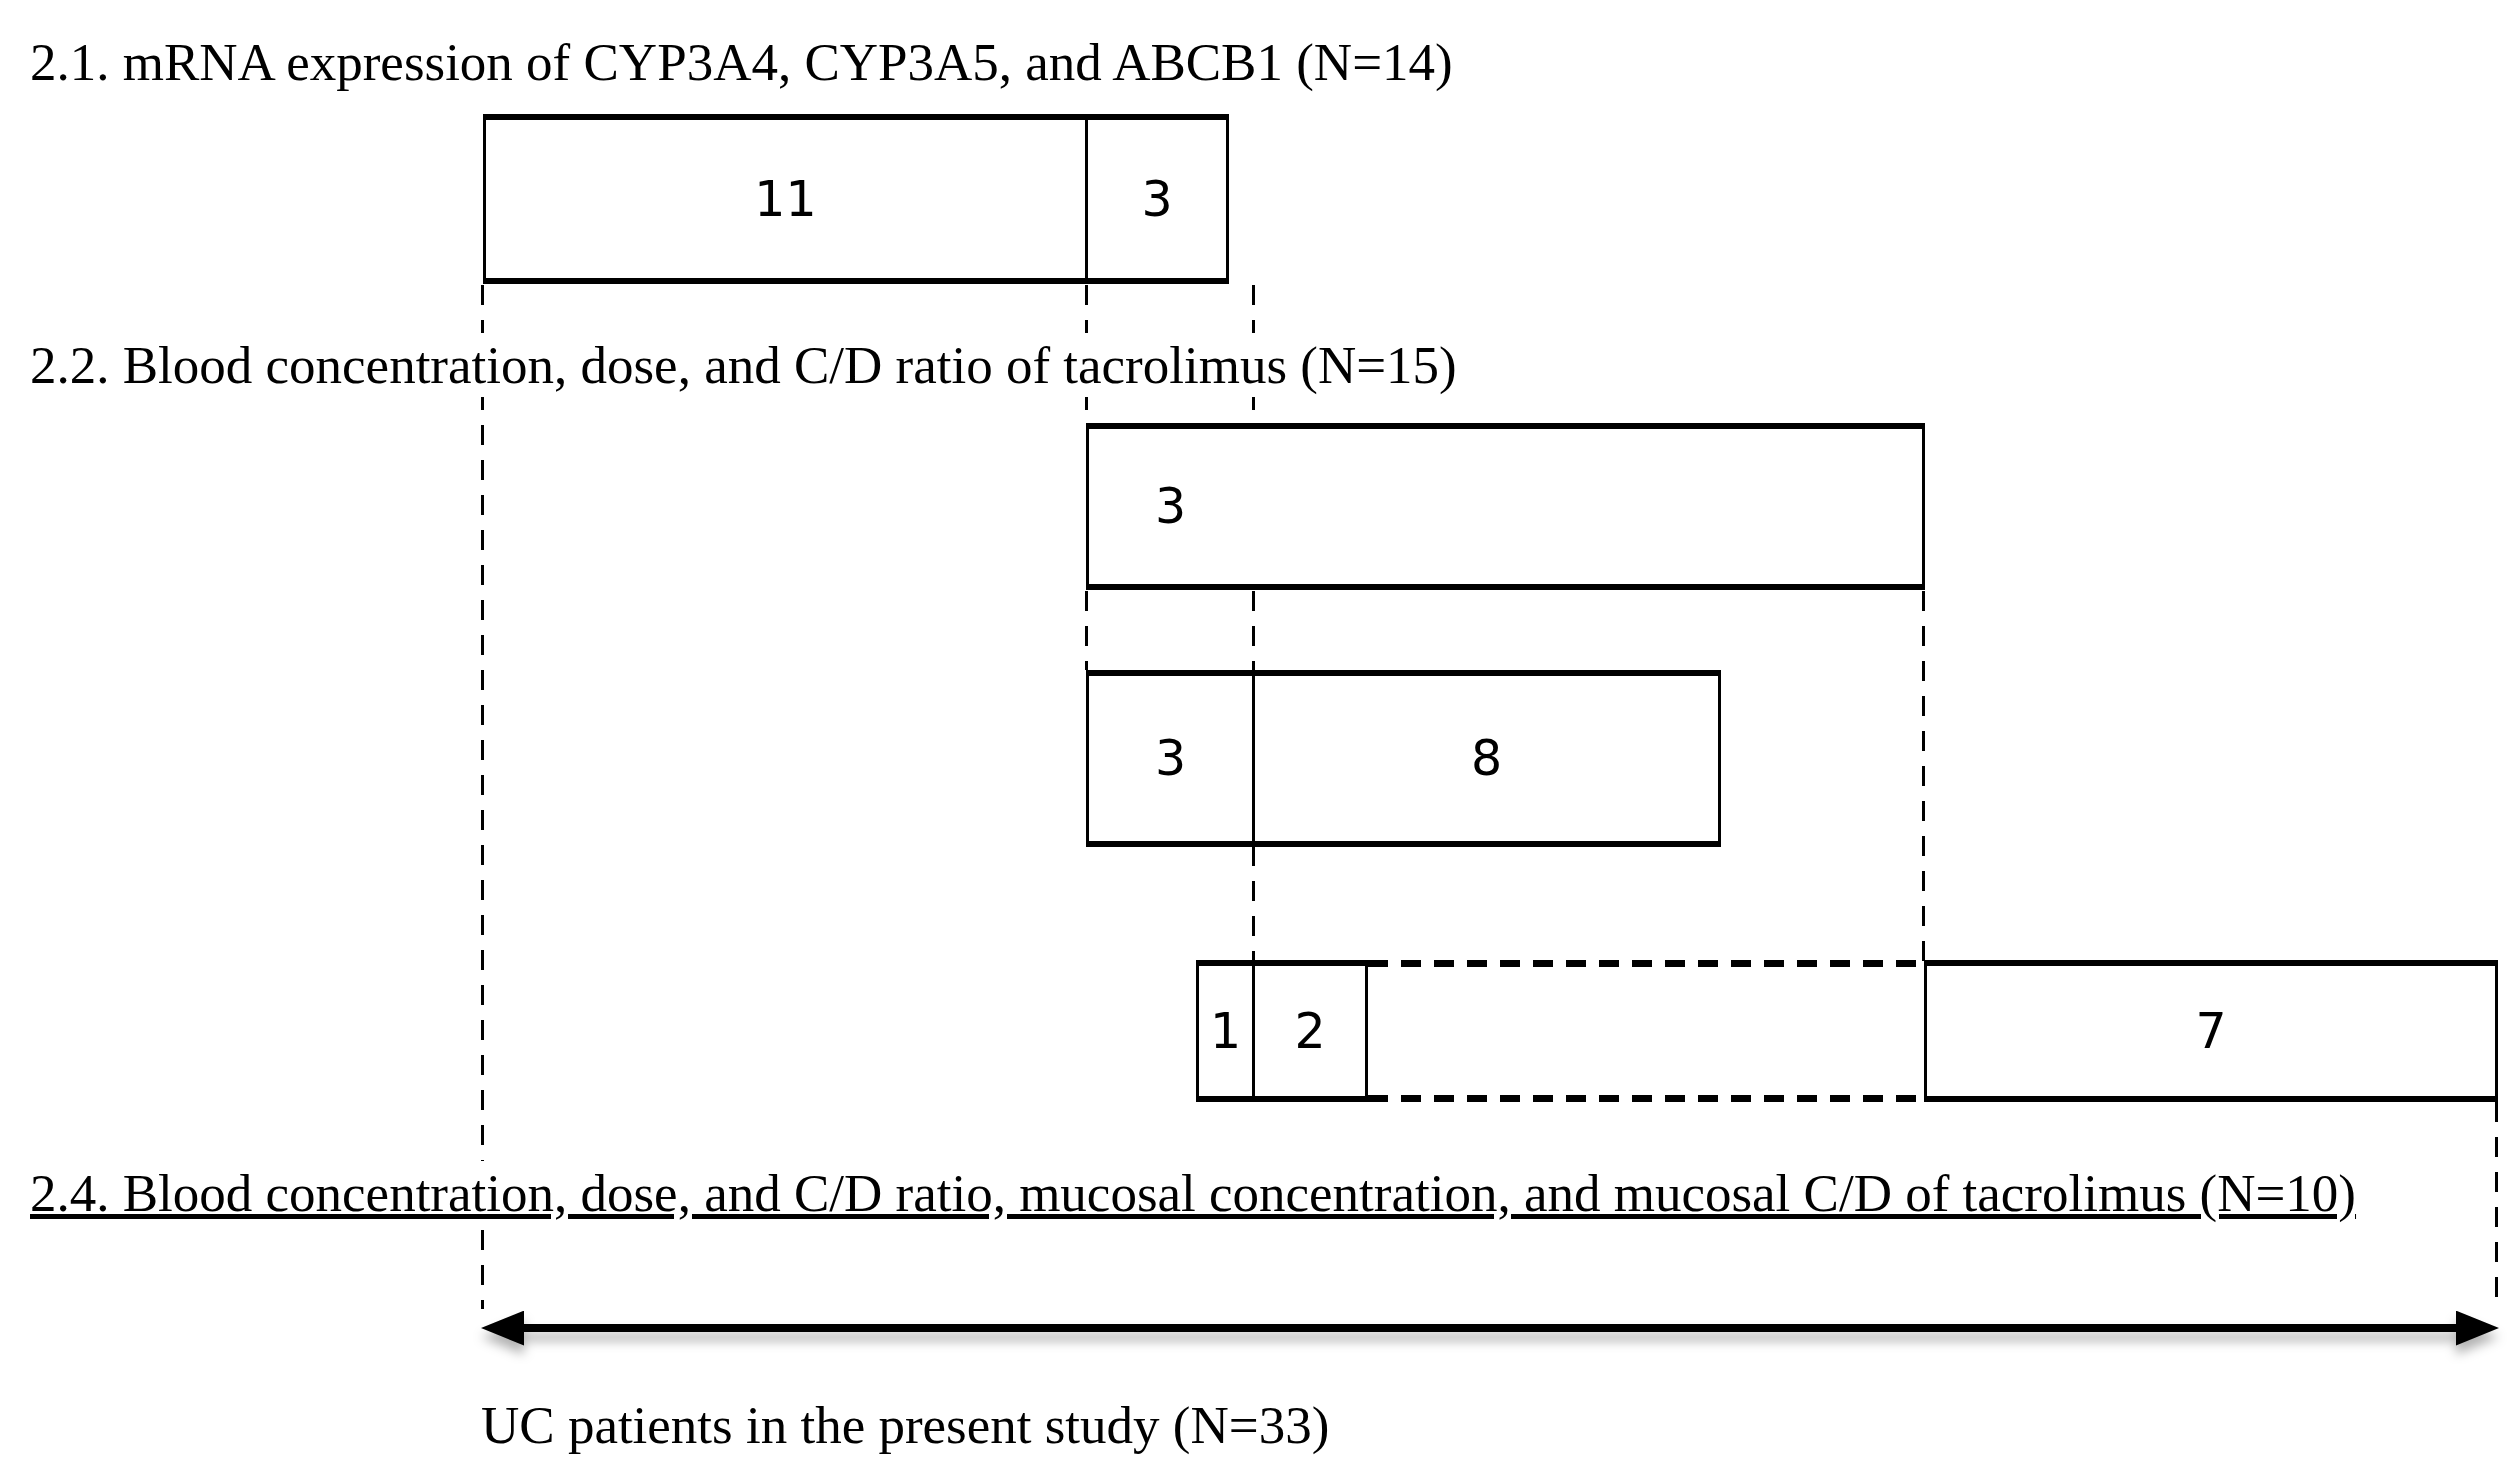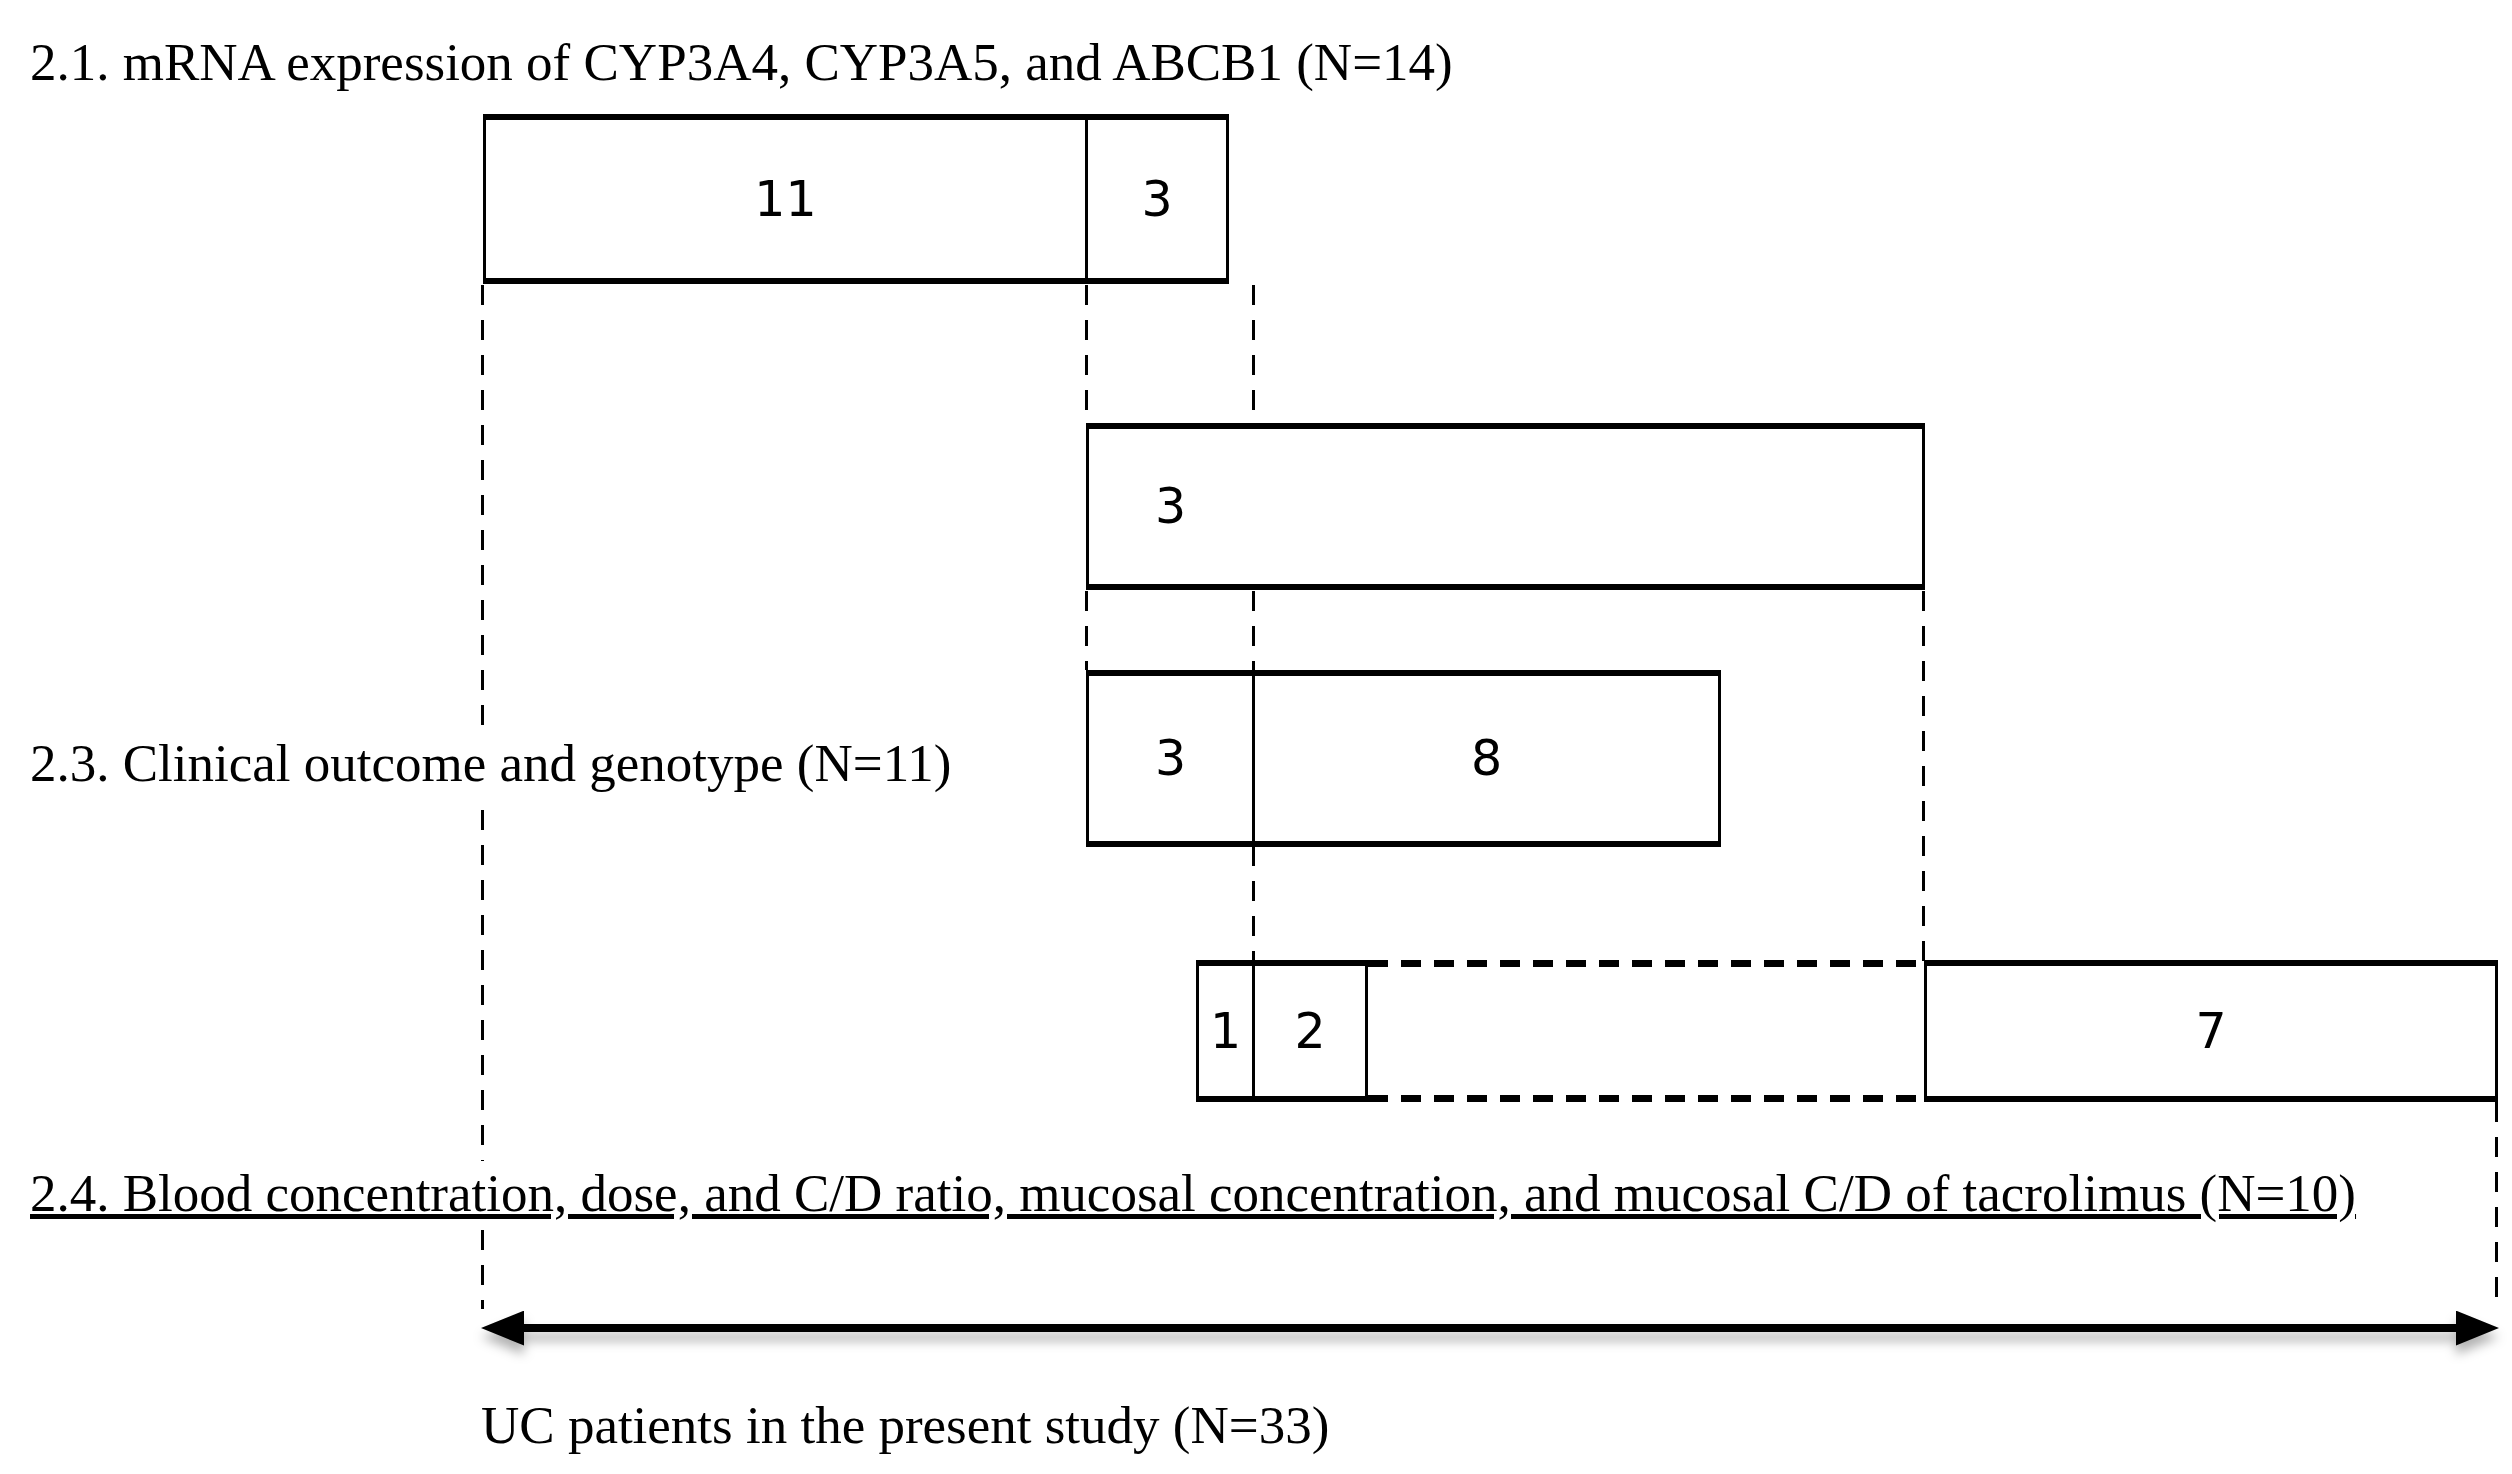--- a/index.html
+++ b/index.html
@@ -132,27 +132,27 @@
   <div class="sec-title" id="title-2-1">2.1. mRNA expression of CYP3A4, CYP3A5, and ABCB1 (N=14)</div>
   <div class="bar" id="bar-2-1">
     <div class="cell">
       <span>11</span>
     </div>
     <div class="cell">
       <span>3</span>
     </div>
   </div>
 
+  <div class="sec-title" id="title-2-2">2.2. Blood concentration, dose, and C/D ratio of tacrolimus (N=15)</div>
   <div class="bar" id="bar-2-2">
     <div class="cell">
       <span>3</span>
     </div>
   </div>
 
-  <div class="sec-title" id="title-2-3">2.3. Clinical outcome and genotype (N=11)</div>
   <div class="bar" id="bar-2-3">
     <div class="cell">
       <span>3</span>
     </div>
     <div class="cell">
       <span>8</span>
     </div>
   </div>
 
   <div class="bar" id="bar-2-4-left">

